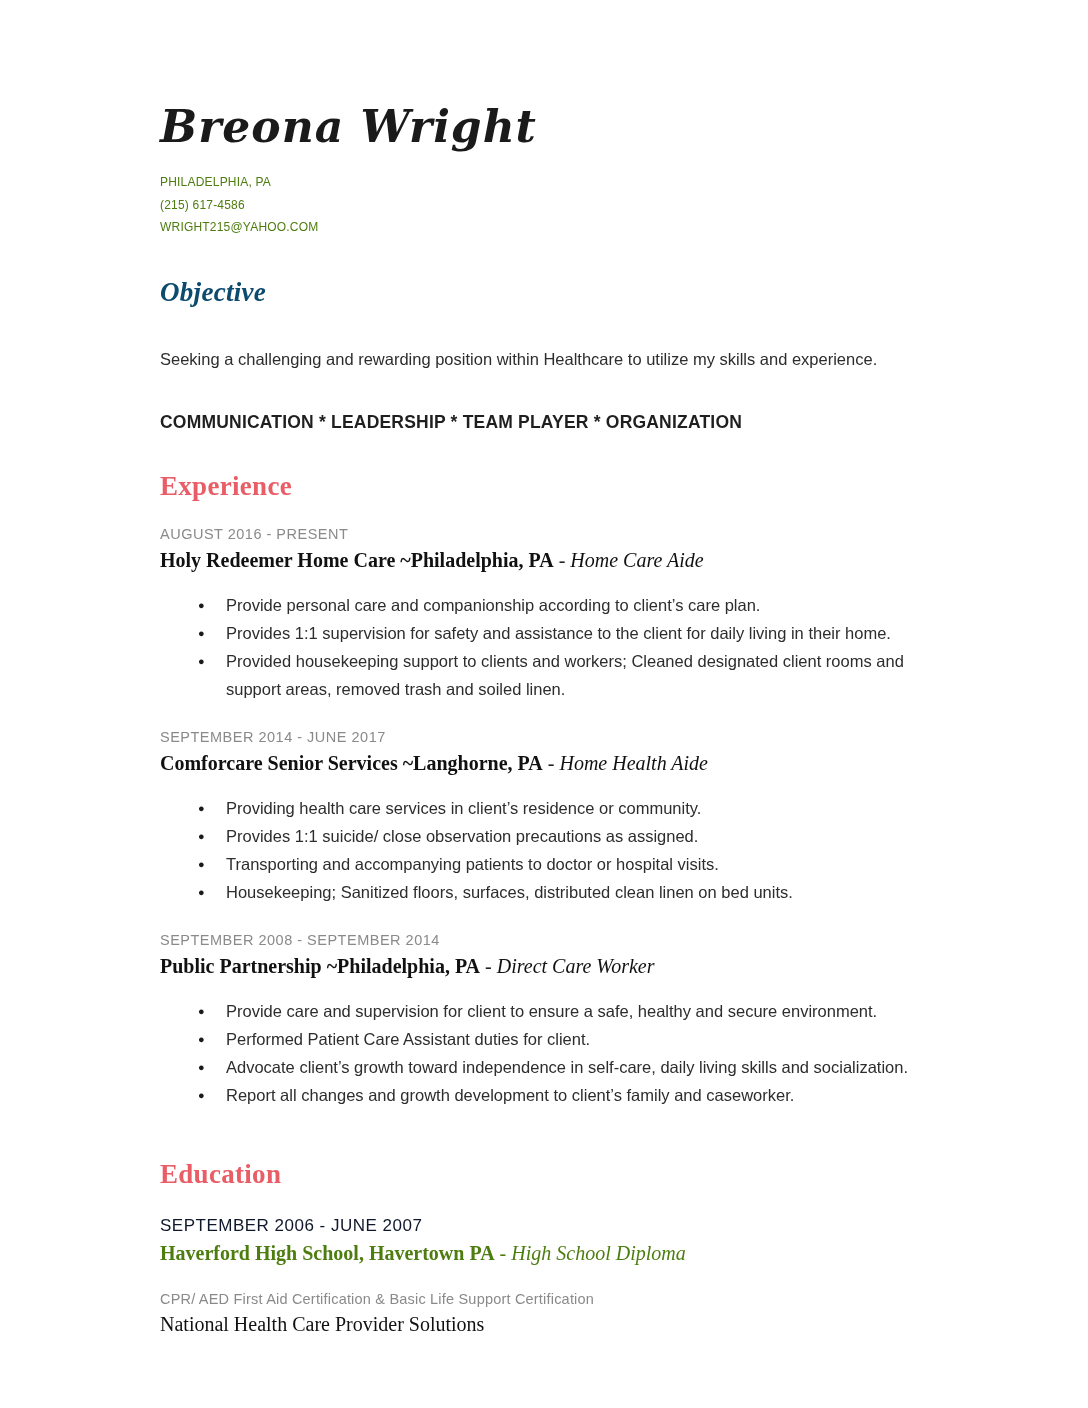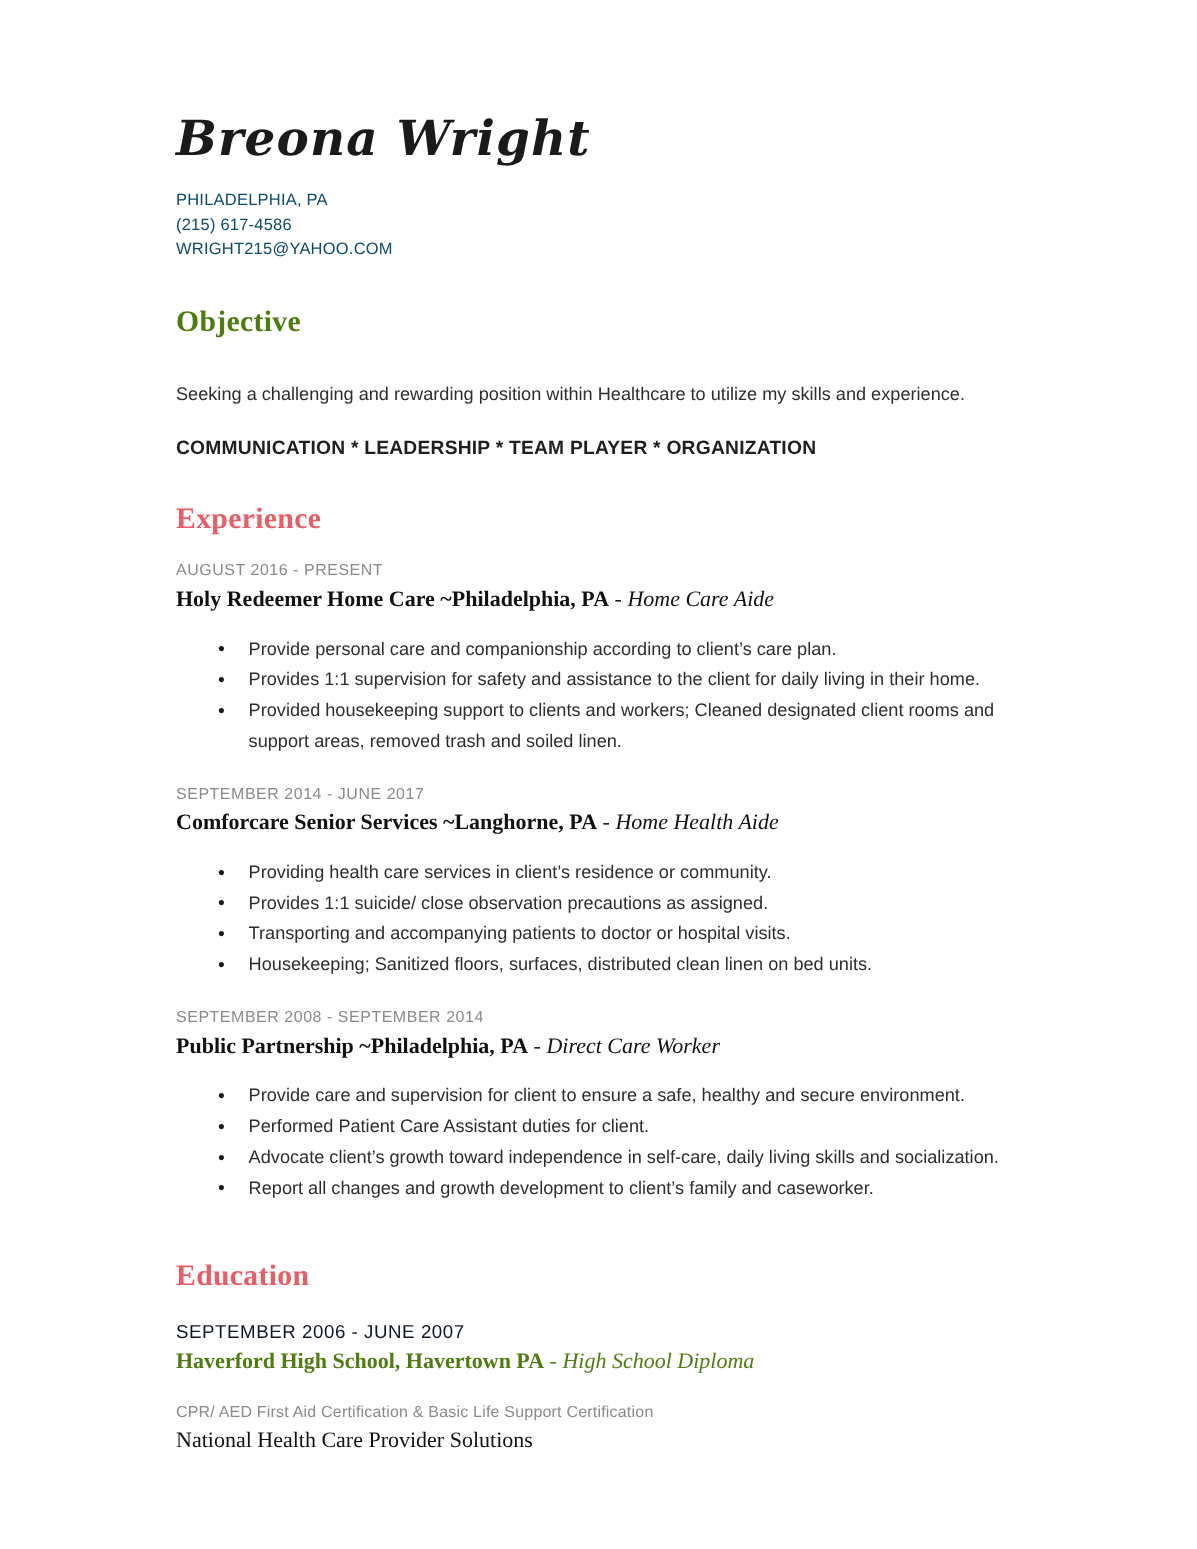--- a/index.html
+++ b/index.html
@@ -24,23 +24,23 @@
     font-style: italic;
     font-weight: bold;
     font-size: 44px;
     color: #1a1a1a;
     letter-spacing: 1px;
     line-height: 1.1;
   }
   
   .contact { margin-top: 20px; }
   .contact div {
-    font-size: 15px;
+    font-size: 12px;
     line-height: 22.5px;
-    color: #0c4a6e;
+    color: #4d7c0f;
     letter-spacing: 0.2px;
   }
   
   .section-heading {
     font-family: "Liberation Serif", serif;
     font-weight: bold;
     font-size: 27px;
     letter-spacing: 0.3px;
     line-height: 1;
   }
@@ -48,21 +48,21 @@
   .heading-experience { margin-top: 40px; }
   .heading-education  { margin-top: 52px; }
   
   .summary {
     margin-top: 42px;
     font-size: 16.5px;
     line-height: 1.45;
     color: #2d2d2d;
   }
   .skills-line {
-    margin-top: 25px;
+    margin-top: 40px;
     font-size: 17.5px;
     font-weight: bold;
     color: #1f1f1f;
     letter-spacing: 0.2px;
   }
   
   .job-dates {
     margin-top: 26px;
     font-size: 14.5px;
     color: #8a8a8a;
@@ -134,21 +134,21 @@
 <div class="page">
 
   <h1 class="name">Breona Wright</h1>
 
   <div class="contact">
     <div>PHILADELPHIA, PA</div>
     <div>(215) 617-4586</div>
     <div>WRIGHT215@YAHOO.COM</div>
   </div>
 
-  <h2 class="section-heading heading-objective accent" style="color: #4d7c0f;">Objective</h2>
+  <h2 class="section-heading heading-objective accent" style="color: #0c4a6e; font-style: italic;">Objective</h2>
   <p class="summary">Seeking a challenging and rewarding position within Healthcare to utilize my skills and experience.</p>
   <p class="skills-line">COMMUNICATION * LEADERSHIP * TEAM PLAYER * ORGANIZATION</p>
 
   <h2 class="section-heading heading-experience accent" style="color: rgb(232, 93, 102);">Experience</h2>
 
   <div>
     <div class="job-dates">AUGUST 2016 - PRESENT</div>
     <div class="job-title">
       <span class="company">Holy Redeemer Home Care ~Philadelphia, PA</span><span class="sep"> - </span><span class="role">Home Care Aide</span>
     </div>

